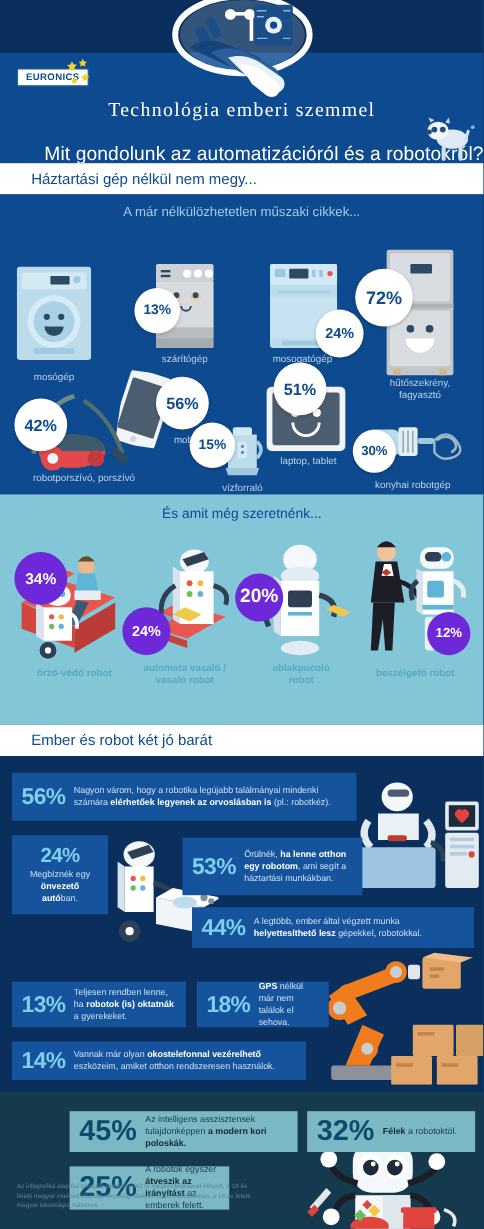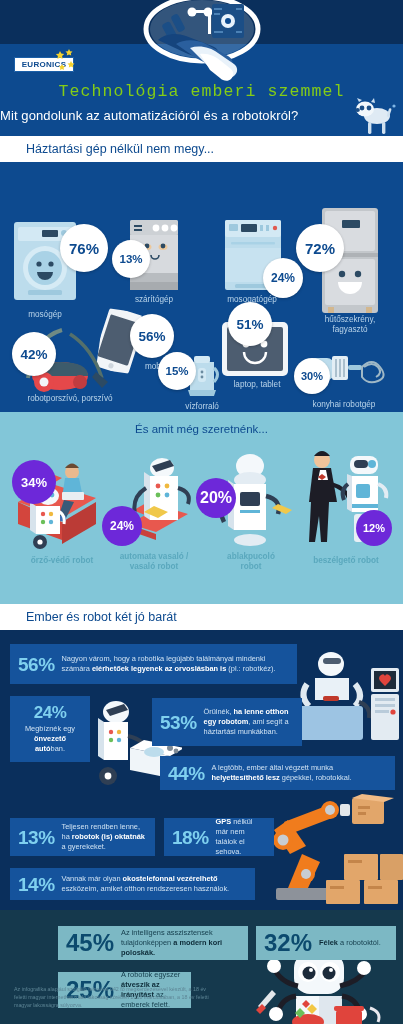--- a/index.html
+++ b/index.html
@@ -22,26 +22,26 @@
     display: flex; align-items: center; justify-content: center;
   }
   .logo-text {
     font-size: 8px; font-weight: bold; letter-spacing: .3px;
     color: #0d4a8f; font-family: "Liberation Sans", sans-serif;
   }
   .logo-stars { position: absolute; left: 52px; top: 48px; width: 26px; height: 26px; }
 
   .hero-title {
     position: absolute; left: 0; right: 0; top: 82px; text-align: center;
-    color: #84cc16; font-size: 16.5px; letter-spacing: 1.1px;
-    font-family: Liberation Mono, monospace; white-space: nowrap;
+    color: #ffffff; font-size: 16.5px; letter-spacing: 1.1px;
+    font-family: Liberation Serif, serif; white-space: nowrap;
   }
   .hero-sub {
-    position: absolute; left: 0; right: 0; top: 108px; text-align: left;
-    color: #fff; font-size: 13px; letter-spacing: .1px;
+    position: absolute; left: 0; right: 0; top: 120px; text-align: right;
+    color: #fff; font-size: 16px; letter-spacing: .1px;
   }
   .dog { position: absolute; right: 6px; top: 96px; width: 42px; height: 40px; }
 
   
   .bar {
     background: #fff; height: 26px; display: flex; align-items: center;
     padding-left: 26px; position: relative;
   }
   .bar-title { color: #0d4a8f; font-size: 12.5px; }
 
@@ -171,34 +171,34 @@
       <rect x="33" y="12" width="2.6" height="9" rx="1.3" fill="#cfe0ef" transform="rotate(18 34 16)"></rect>
       <circle cx="39" cy="10" r="1.6" fill="#7fb6e6"></circle>
     </svg>
   </div>
 
   <div class="bar">
     <span class="bar-title">Háztartási gép nélkül nem megy...</span>
   </div>
 
   <div class="appliances">
+    <div class="sec-sub">A már nélkülözhetetlen műszaki cikkek...</div>
 
     <svg style="position:absolute;left:14px;top:60px;width:62px;height:78px" viewBox="0 0 62 78">
       <rect x="0" y="0" width="62" height="78" rx="3" fill="#bcdcec"></rect>
       <rect x="4" y="5" width="54" height="14" rx="2" fill="#d3e9f4"></rect>
       <rect x="28" y="8" width="16" height="7" rx="1" fill="#2c4a63"></rect>
       <circle cx="50" cy="11" r="3" fill="#9ec9de"></circle>
       <circle cx="31" cy="46" r="22" fill="#d6ebf5"></circle>
       <circle cx="31" cy="46" r="17" fill="#a9d2e6"></circle>
       <circle cx="25" cy="42" r="2.6" fill="#2c4a63"></circle>
       <circle cx="37" cy="42" r="2.6" fill="#2c4a63"></circle>
       <path d="M23 50h16a8 8 0 0 1-16 0z" fill="#2c4a63"></path>
       <rect x="14" y="68" width="34" height="5" rx="1.5" fill="#9ec9de"></rect>
     </svg>
-    <div class="bubble" style="left:60px;top:62px;width:48px;height:48px;font-size:15px">76%</div>
     <div class="item-label" style="left:12px;top:148px;width:66px">mosógép</div>
 
     <svg style="position:absolute;left:130px;top:58px;width:48px;height:70px" viewBox="0 0 48 70">
       <rect x="0" y="0" width="48" height="70" rx="2" fill="#b8bcc0"></rect>
       <rect x="0" y="0" width="48" height="15" rx="2" fill="#cdd1d5"></rect>
       <rect x="4" y="5" width="8" height="2" fill="#2c4a63"></rect>
       <rect x="4" y="9" width="8" height="2" fill="#2c4a63"></rect>
       <circle cx="26" cy="8" r="3.4" fill="#ffffff"></circle>
       <circle cx="35" cy="8" r="3.4" fill="#ffffff"></circle>
       <circle cx="44" cy="8" r="3.4" fill="#ffffff"></circle>

